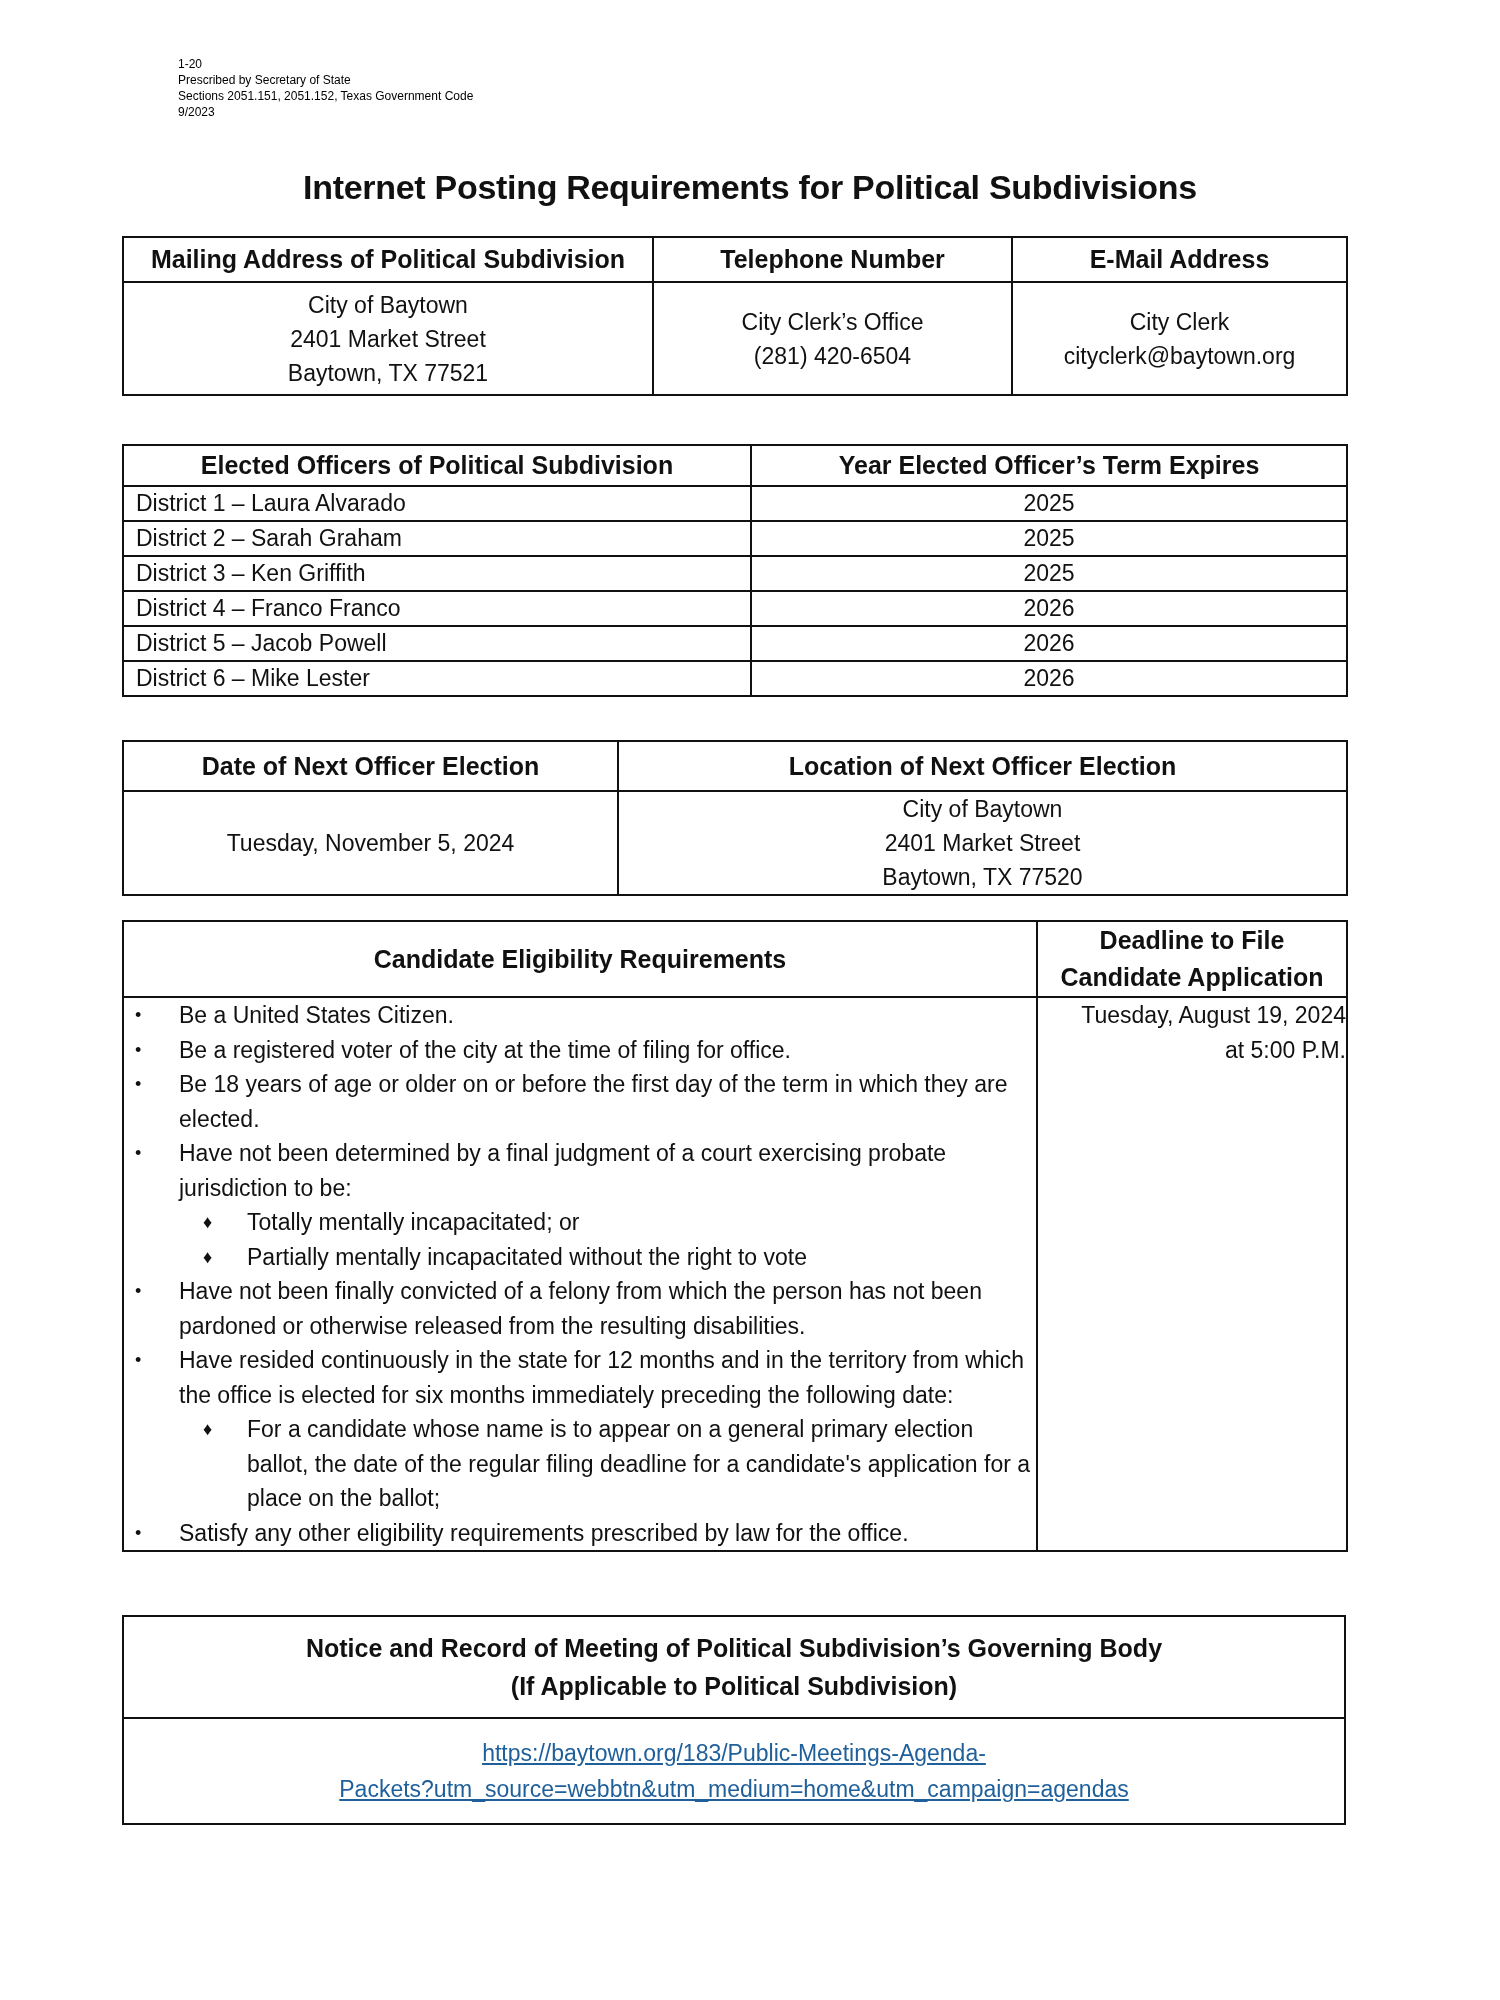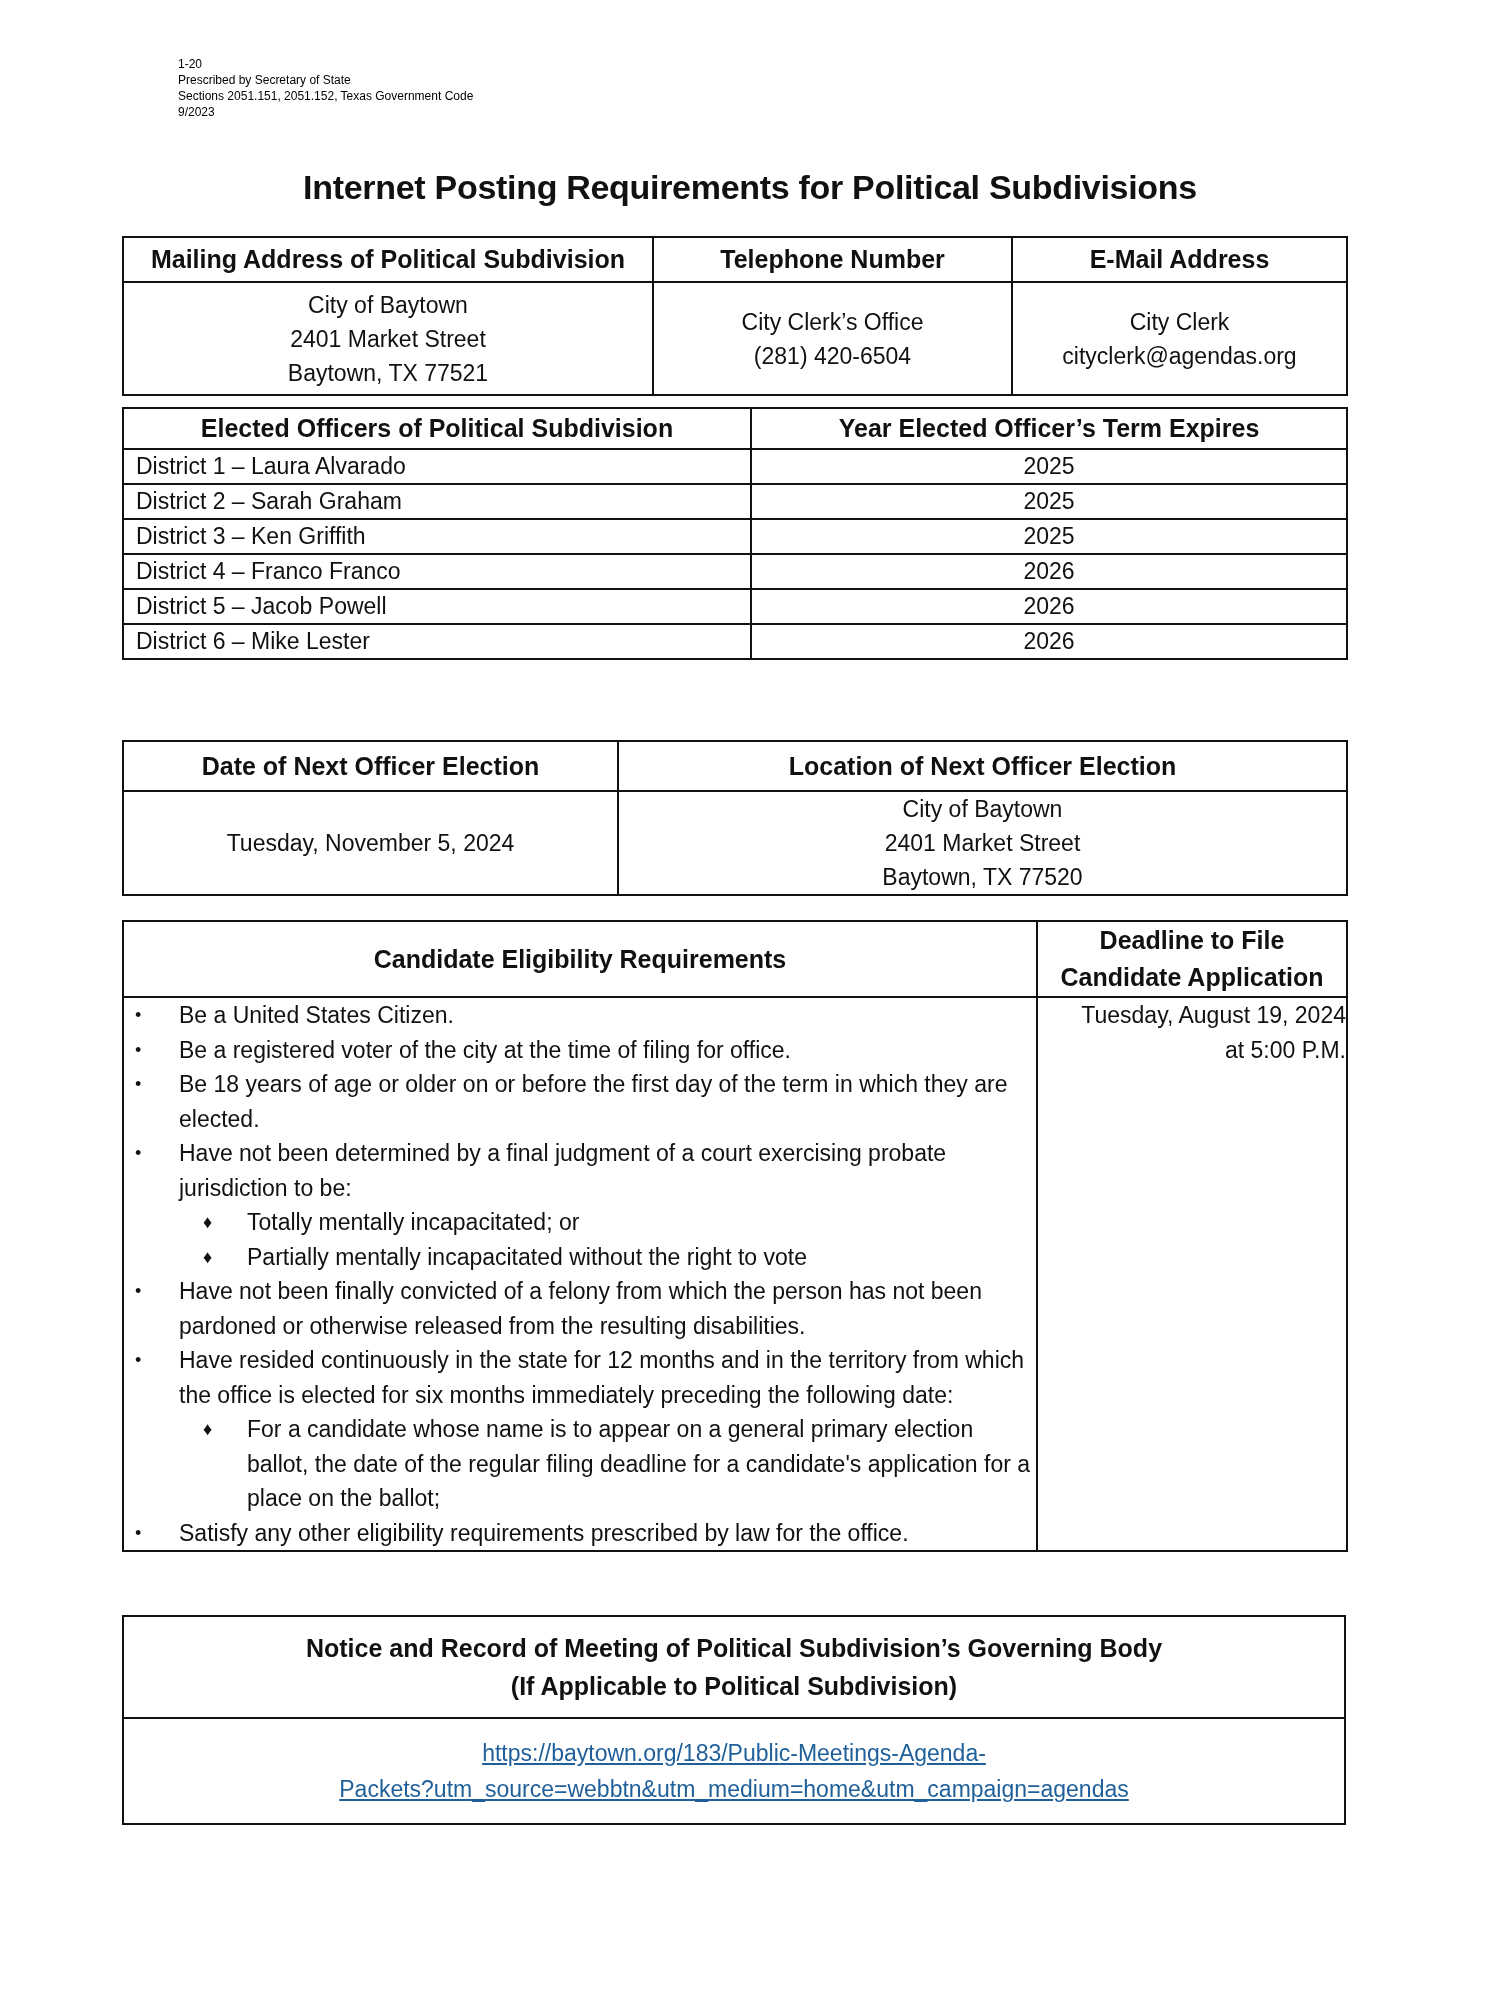--- a/index.html
+++ b/index.html
@@ -16,21 +16,21 @@
   td { font-size:23px; }
   .center { text-align:center; }
   .lines div { line-height:34px; }
 
   
   #t-contact { top:236px; height:160px;padding-left:22px; }
   #t-contact th { height:43px; }
   #t-contact td { line-height:34px; }
 
   
-  #t-officers { top:407px; }
+  #t-officers { top:444px; }
   #t-officers th { height:39px; }
   #t-officers td { height:33px; line-height:33px; }
   #t-officers td.name { padding-left:12px; }
 
   
   #t-election { top:740px; }
   #t-election th { height:48px;margin-left:40px; }
   #t-election td { height:102px; line-height:34px; }
 
   
@@ -80,21 +80,21 @@
       <div>City of Baytown</div>
       <div>2401 Market Street</div>
       <div>Baytown, TX 77521</div>
     </td>
     <td class="center lines">
       <div>City Clerk’s Office</div>
       <div>(281) 420-6504</div>
     </td>
     <td class="center lines">
       <div>City Clerk</div>
-      <div>cityclerk@agendas.org</div>
+      <div>cityclerk@baytown.org</div>
     </td>
   </tr>
 </tbody>
   </table>
 
 <table class="box" id="t-officers">
   <colgroup>
       <col style="width:628px">
       <col style="width:596px">
     </colgroup>

